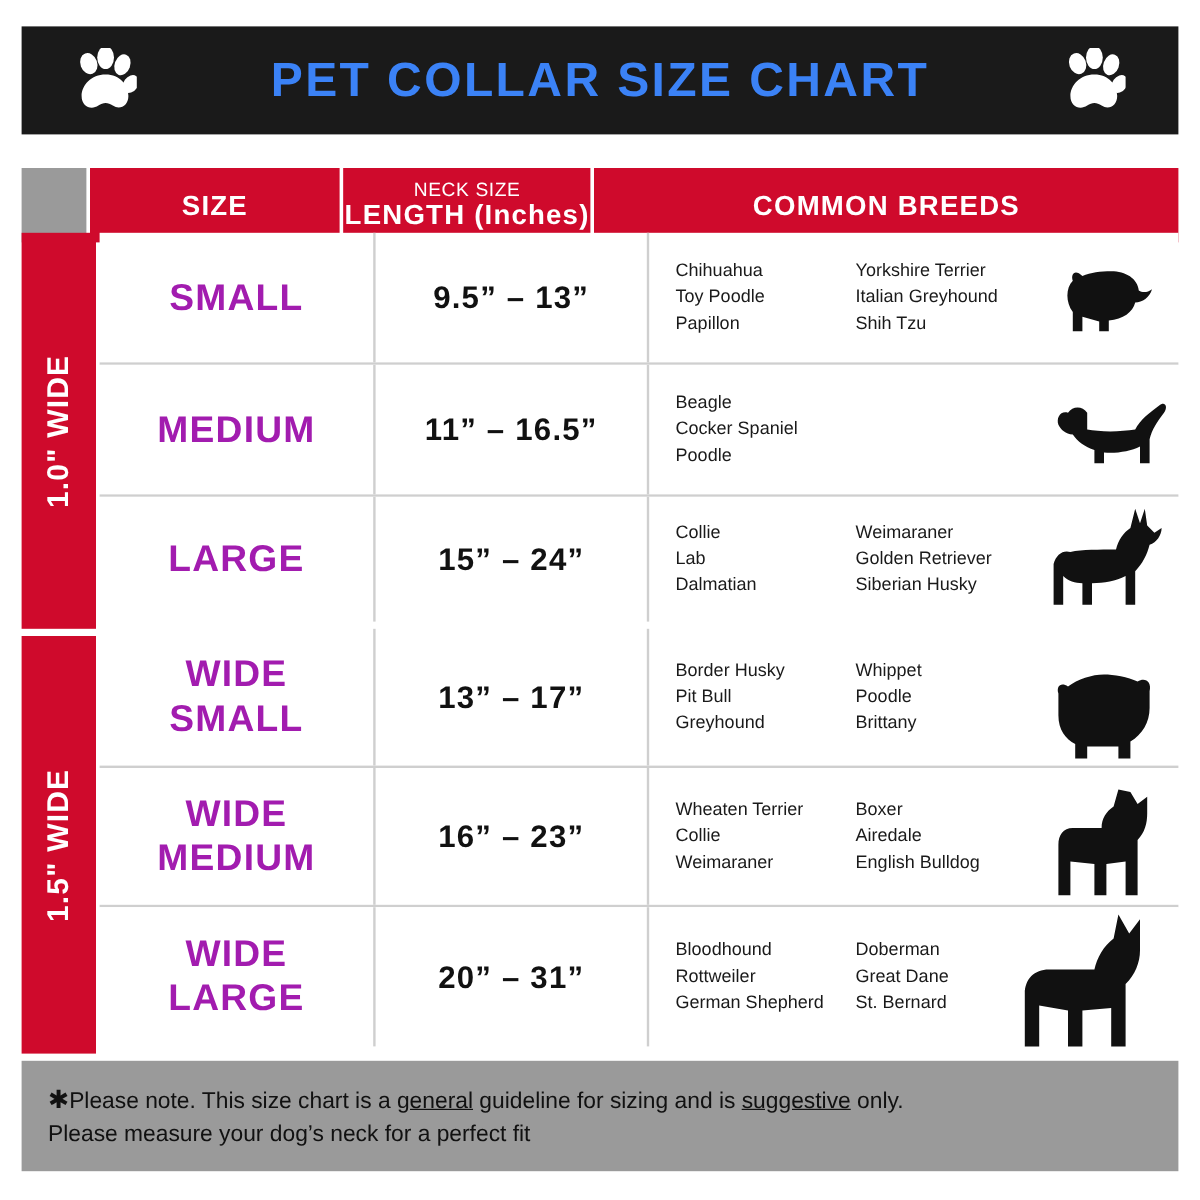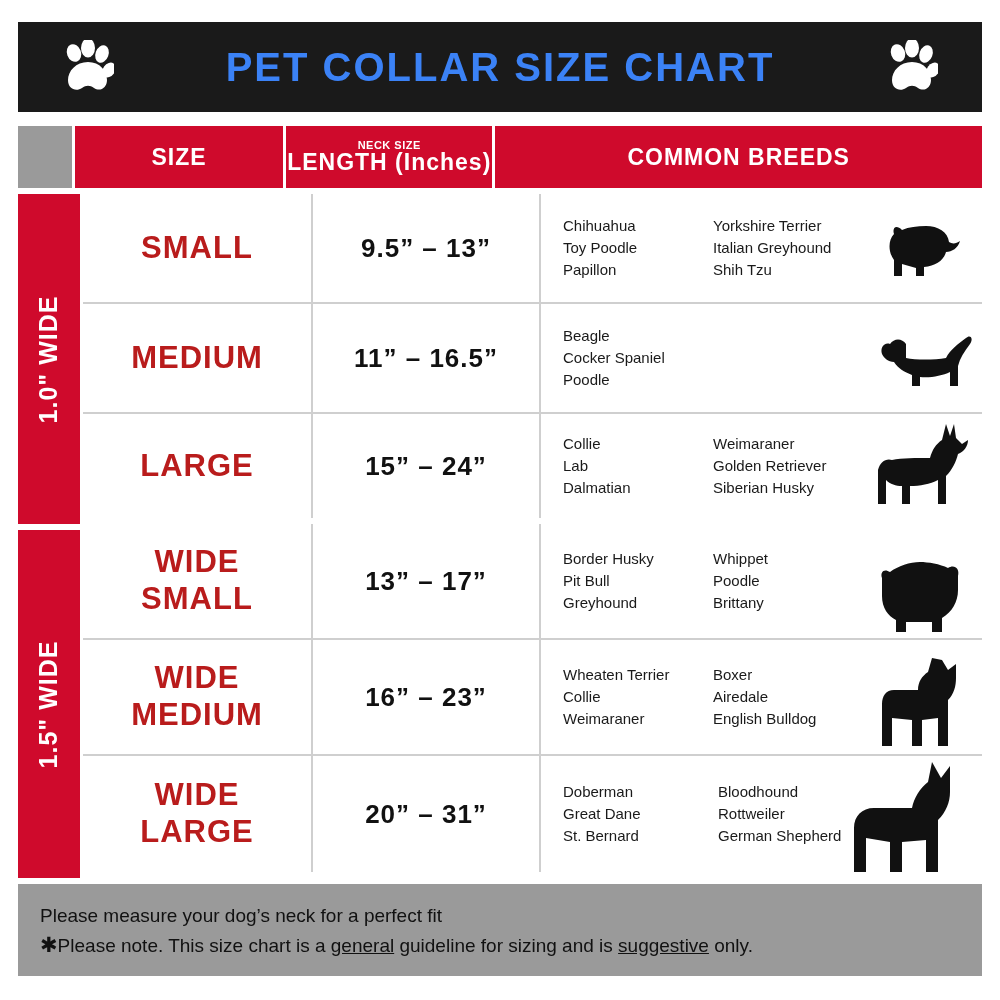--- a/index.html
+++ b/index.html
@@ -39,21 +39,21 @@
     top: 50%;
     transform: translateY(-50%);
     width: 52px; height: 54px;
   }
   .paw.left { left: 44px; }
   .paw.right { right: 44px; }
 
   
   .colhead {
     position: absolute;
-    left: 18px; top: 126px;
+    left: 18px; top: 140px;
     width: 964px; height: 62px;
     display: flex;
   }
   .ch-gray {
     width: 62px;
     background: #9a9a9a;
     border-right: 3px solid #ffffff;
   }
   .ch-cell {
     background: #cf0a2c;
@@ -67,22 +67,22 @@
   .ch-cell:last-child { border-right: none; }
   .ch-size { width: 230px; }
   .ch-length { width: 228px; }
   .ch-breeds { width: 531px; }
   .ch-label {
     font-size: 23px;
     font-weight: bold;
     letter-spacing: 1px;
   }
   .ch-sub {
-    font-size: 11px;
-    font-weight: bold;
+    font-size: 16px;
+    font-weight: normal;
     letter-spacing: 0.5px;
     margin-bottom: -2px;
   }
 
   
   .band {
     position: absolute;
     left: 18px;
     width: 62px;
     background: #cf0a2c;
@@ -120,21 +120,21 @@
     width: 230px;
     display: flex;
     flex-direction: column;
     align-items: center;
     justify-content: center;
     border-right: 2px solid #cfcfcf;
   }
   .cell-size .t {
     font-size: 31px;
     font-weight: bold;
-    color: #b91c1c;
+    color: #a21caf;
     letter-spacing: 1px;
     line-height: 1.18;
     text-align: center;
   }
   .cell-length {
     width: 228px;
     display: flex;
     align-items: center;
     justify-content: center;
     border-right: 2px solid #cfcfcf;
@@ -341,38 +341,38 @@
       </div>
     </div>
 
     <div class="row h6 last">
       <div class="cell-size">
         <div class="t">WIDE</div>
         <div class="t">LARGE</div>
       </div>
       <div class="cell-length">20” – 31”</div>
       <div class="cell-breeds">
+        <div class="breed-col c1">
+          <div>Bloodhound</div>
+          <div>Rottweiler</div>
+          <div>German Shepherd</div>
+        </div>
         <div class="breed-col c2">
           <div>Doberman</div>
           <div>Great Dane</div>
           <div>St. Bernard</div>
         </div>
-        <div class="breed-col c1">
-          <div>Bloodhound</div>
-          <div>Rottweiler</div>
-          <div>German Shepherd</div>
-        </div>
         <svg class="silhouette" style="width:140px;height:124px;bottom:-12px;right:2px;" viewBox="0 0 140 124">
           <path fill="#111" d="M92 2 L88 22 C80 28 74 38 72 48 L34 48 C22 48 14 56 14 68 L14 112 L26 112 L26 78 L50 82 L50 112 L62 112 L62 82 L86 80 L86 112 L98 112 L98 60 C106 52 110 42 110 32 L110 6 L101 18 Z"></path>
         </svg>
       </div>
     </div>
 
   </div>
 
   <div class="footer">
-    <p>Please measure your dog’s neck for a perfect fit</p>
     <p>
       <span class="star">✱</span><span>Please note. This size chart is a </span><span class="u">general</span><span> guideline for sizing and is </span><span class="u"> suggestive</span><span> only.</span>
     </p>
+    <p>Please measure your dog’s neck for a perfect fit</p>
   </div>
 
 </div>
 
 </body></html>

